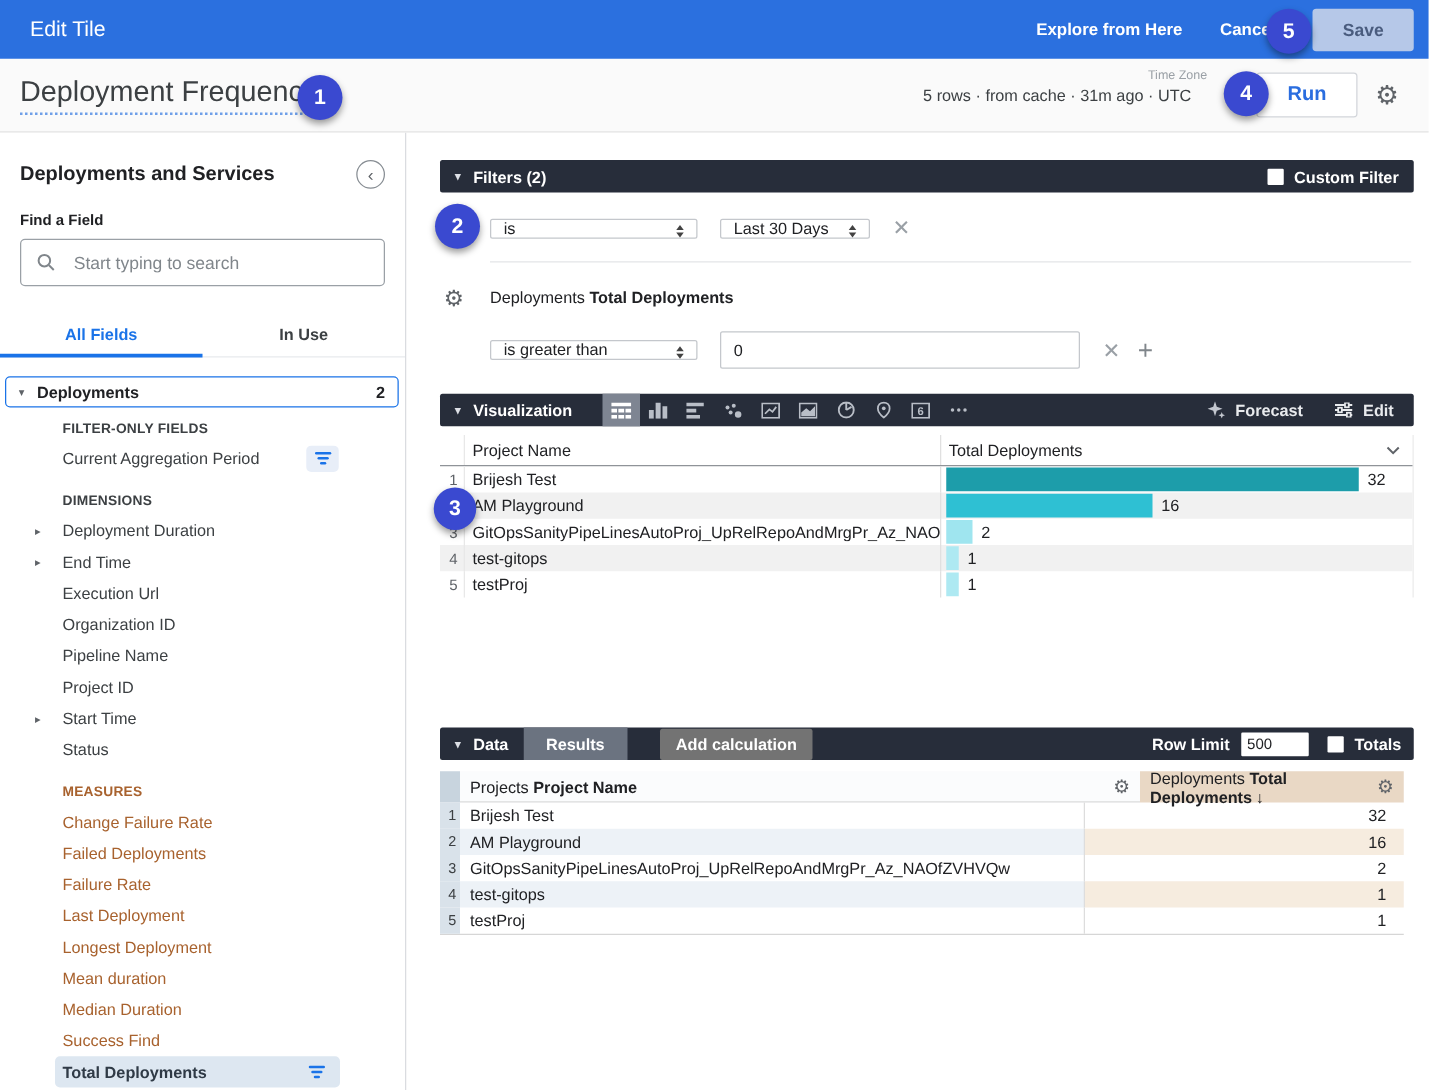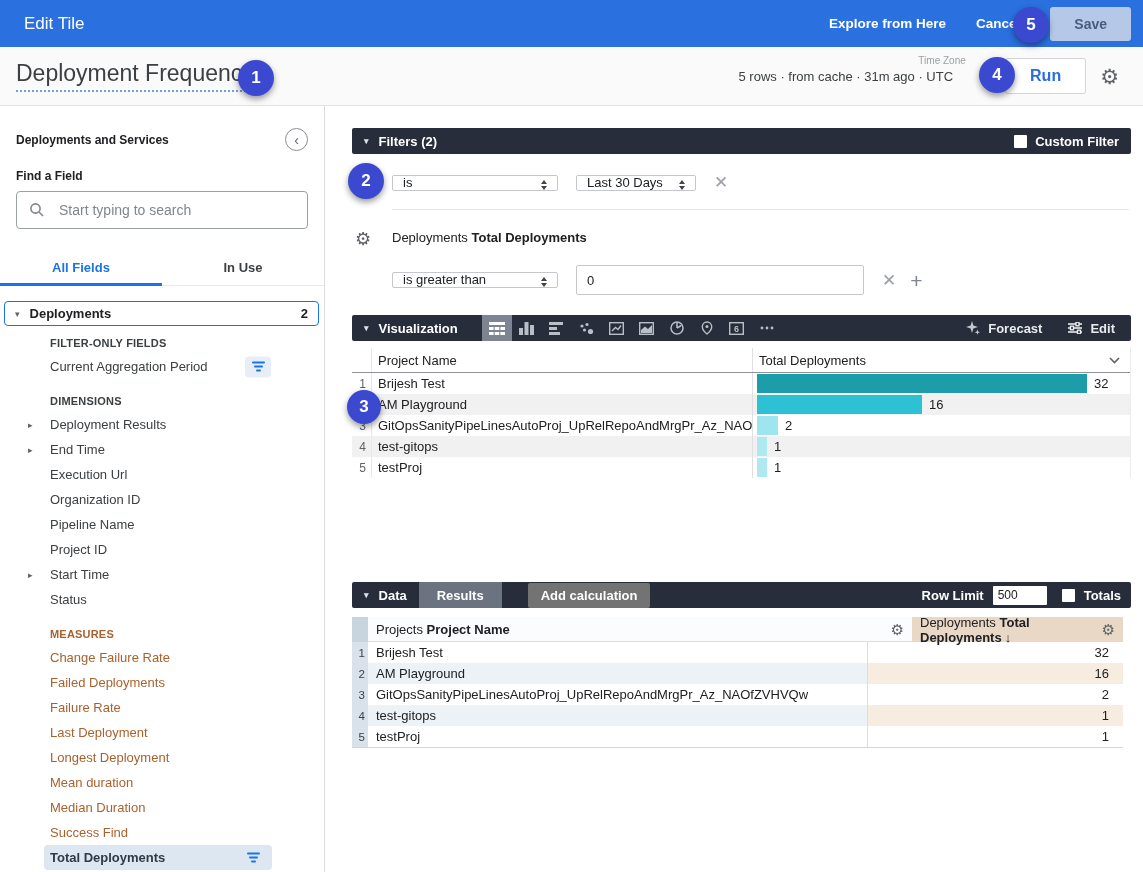--- a/index.html
+++ b/index.html
@@ -24,21 +24,21 @@
   .tz{position:relative;display:inline-block;}
   .tz-label{position:absolute;top:-14px;left:-8px;font-size:10px;color:#9aa0a6;white-space:nowrap;}
   .run-btn{background:#fff;border:1px solid #d2d5da;border-radius:3px;color:#2a6ddf;font-weight:bold;
     font-size:16px;padding:8px 24px;margin-left:52px;font-family:inherit;cursor:pointer;}
   .gear{color:#5f6368;font-size:21px;line-height:1;margin-left:14px;cursor:pointer;}
   .gear.small{font-size:15px;margin-left:auto;}
   
   .sidebar{position:absolute;top:106px;left:0;width:325px;bottom:0;background:#fff;
     border-right:1px solid #dadce0;box-sizing:border-box;padding-top:22px;overflow:hidden;}
   .sb-head{display:flex;align-items:center;padding:0 16px;}
-  .sb-title{font-size:12px;font-weight:bold;color:#202124;}
+  .sb-title{font-size:16px;font-weight:bold;color:#202124;}
   .collapse-btn{margin-left:auto;width:21px;height:21px;border:1.5px solid #878d93;border-radius:50%;
     color:#5f6368;display:flex;align-items:center;justify-content:center;font-size:14px;line-height:1;cursor:pointer;}
   .find-label{font-size:12px;font-weight:bold;color:#202124;margin:18px 16px 8px;}
   .search-box{margin:0 16px;height:36px;border:1px solid #9aa0a6;border-radius:4px;
     display:flex;align-items:center;padding:0 12px;gap:12px;background:#fff;}
   .search-input{border:none;outline:none;flex:1;font-size:14px;color:#202124;font-family:inherit;background:transparent;}
   .search-input::placeholder{color:#80868b;}
   .tabs{display:flex;margin-top:26px;border-bottom:1px solid #e8eaed;position:relative;height:30px;}
   .tab{flex:1;text-align:center;font-size:13px;font-weight:bold;cursor:pointer;line-height:26px;}
   .tab.active{color:#1a73e8;}
@@ -211,21 +211,21 @@
             <i></i>
             <i></i>
             <i></i>
           </span>
         </div>
       </div>
     <div class="list-header mt">DIMENSIONS</div>
     <div>
         <div class="field-item">
           <span class="caret">▸</span>
-          <span>Deployment Results</span>
+          <span>Deployment Duration</span>
         </div>
         <div class="field-item">
           <span class="caret">▸</span>
           <span>End Time</span>
         </div>
         <div class="field-item">
           <span>Execution Url</span>
         </div>
         <div class="field-item">
           <span>Organization ID</span>

